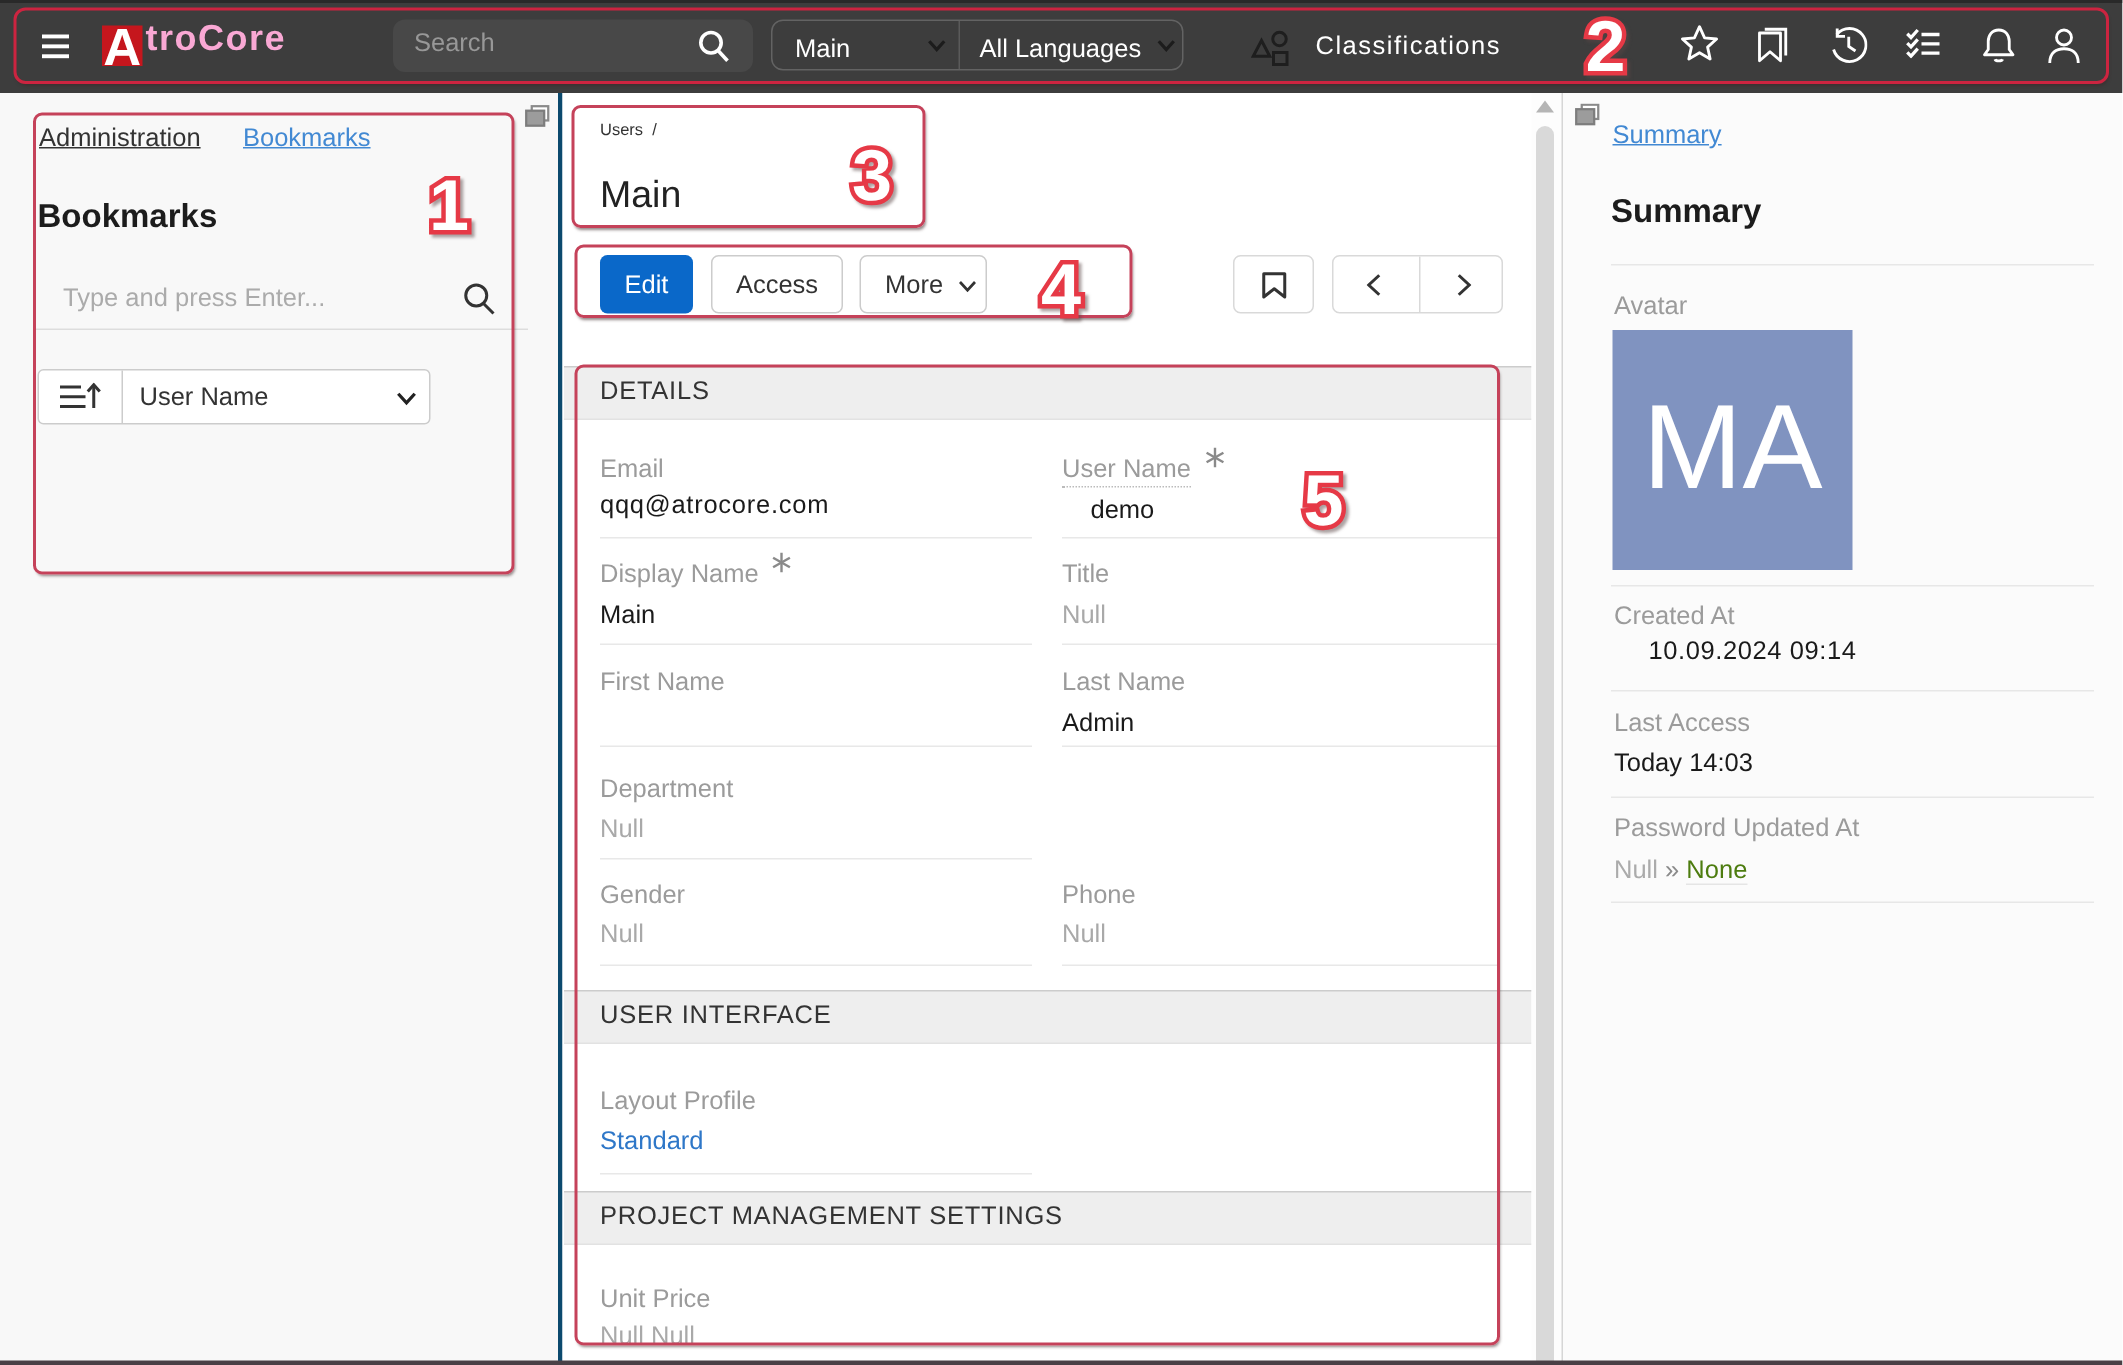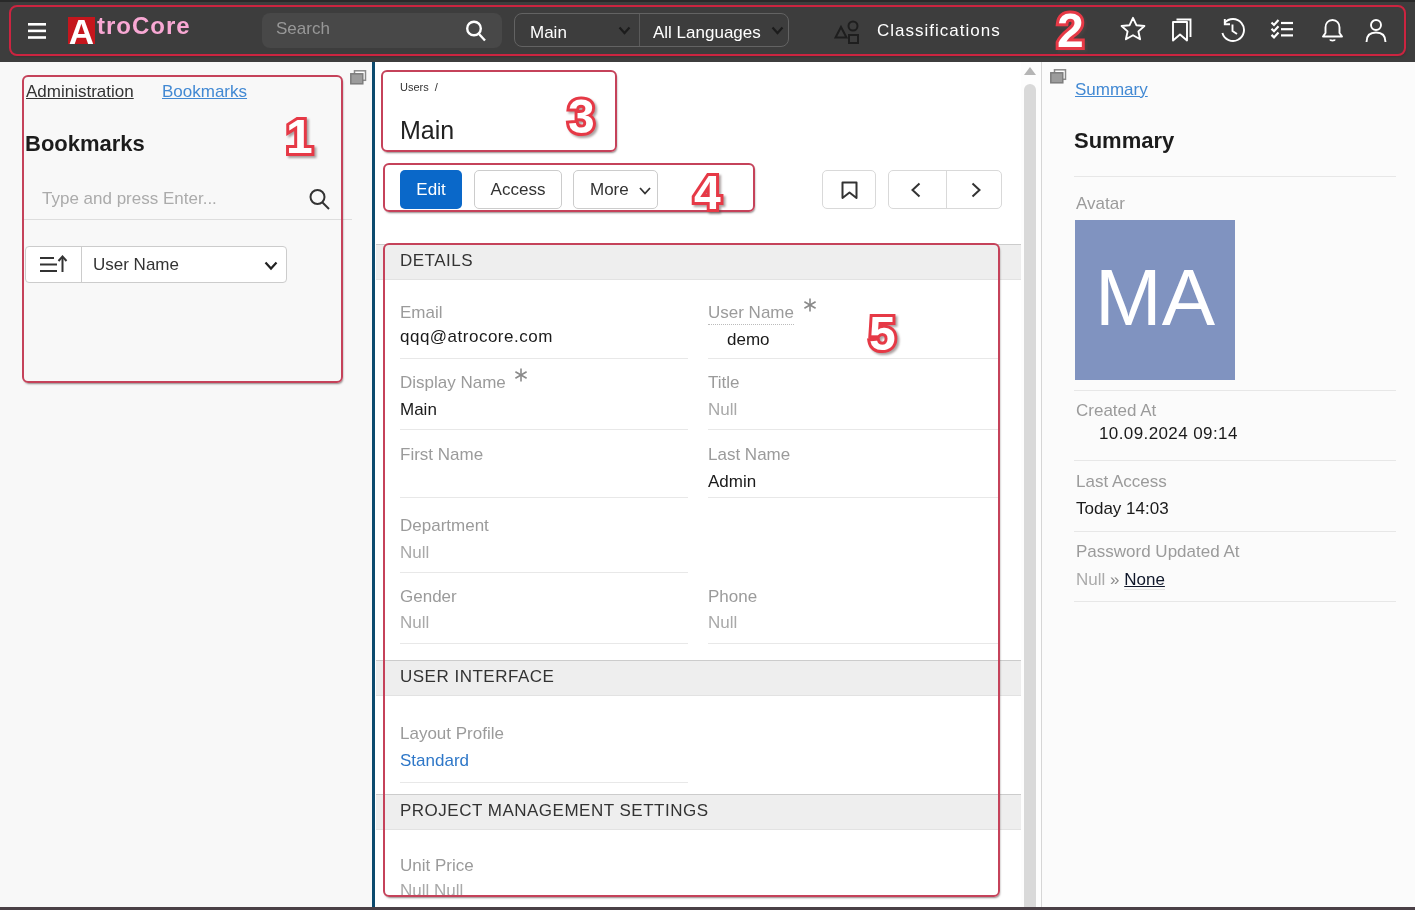--- a/index.html
+++ b/index.html
@@ -257,21 +257,21 @@
     <span class="abs flabel" style="left:34px;top:132px;">Avatar</span>
     <div class="abs" style="left:33px;top:158px;width:160px;height:160px;background:#8093c0;color:#fff;font-size:80px;text-align:center;line-height:156px;">MA</div>
     <div class="rbr" style="top:328px;"></div>
     <span class="abs flabel" style="left:34px;top:339px;">Created At</span>
     <span class="abs fvalue" style="left:33px;top:362px;letter-spacing:0.4px;margin-left:24px;">10.09.2024 09:14</span>
     <div class="rbr" style="top:398px;"></div>
     <span class="abs flabel" style="left:34px;top:410px;">Last Access</span>
     <span class="abs fvalue" style="left:34px;top:437px;">Today 14:03</span>
     <div class="rbr" style="top:469px;"></div>
     <span class="abs flabel" style="left:34px;top:480px;">Password Updated At</span>
-    <span class="abs" style="left:34px;top:508px;font-size:17px;"><span style="color:#ababab;">Null</span> <span style="color:#8a8a8a;">»</span> <span style="color:#0f172a;border-bottom:1px solid #e5e5e5;text-decoration:underline;">None</span></span>
+    <span class="abs" style="left:34px;top:508px;font-size:17px;"><span style="color:#ababab;">Null</span> <span style="color:#8a8a8a;">»</span> <span style="color:#4d7c0f;border-bottom:1px solid #e5e5e5;">None</span></span>
     <div class="rbr" style="top:539px;"></div>
   </div>
 
   <div id="bottombar"></div>
 
   <div class="rbox" style="left:9px;top:5px;width:1397px;height:51px;border-radius:8px;border-color:#cc2440;border-width:2.5px;"></div>
   <div class="rbox" style="left:22px;top:75px;width:321px;height:308px;"></div>
   <div class="rbox" style="left:381px;top:70px;width:236px;height:82px;"></div>
   <div class="rbox" style="left:383px;top:163px;width:372px;height:49px;"></div>
   <div class="rbox" style="left:383px;top:243px;width:617px;height:654px;"></div>

